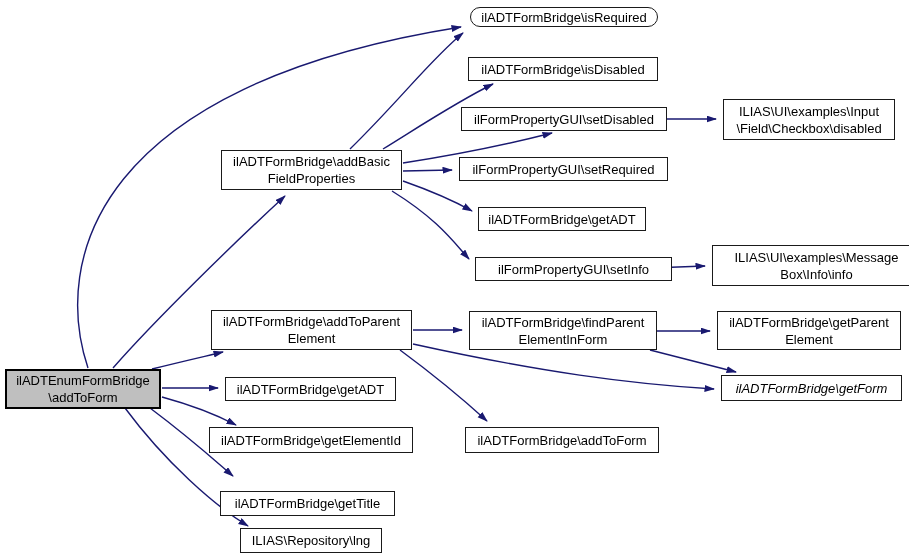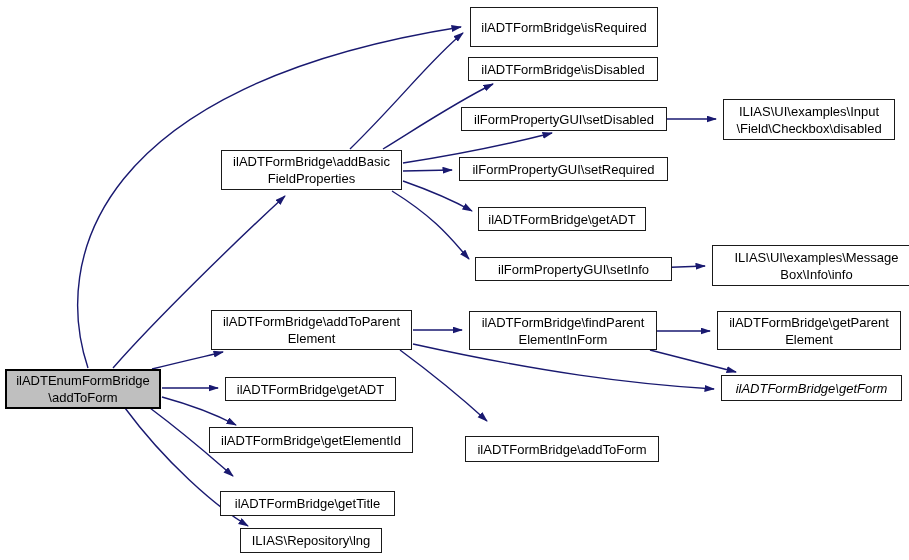--- a/index.html
+++ b/index.html
@@ -78,36 +78,36 @@
     <path class="edge" marker-end="url(#arrow)" d="M 413,344 C 540,372 630,384 714,389"></path>
     <path class="edge" marker-end="url(#arrow)" d="M 400,350 C 442,381 465,401 487,421"></path>
     <line class="edge" marker-end="url(#arrow)" x1="657" y1="331" x2="710" y2="331"></line>
     <line class="edge" marker-end="url(#arrow)" x1="650" y1="350" x2="736" y2="372"></line>
   </svg>
 
   <div class="node root" style="left:5px;   top:369px; width:156px; height:40px;text-align:center;">ilADTEnumFormBridge
 \addToForm</div>
   <div class="node" style="left:221px; top:150px; width:181px; height:40px;">ilADTFormBridge\addBasic
 FieldProperties</div>
-  <div class="node" style="left:470px; top:7px;   width:188px; height:40px;">ilADTFormBridge\isRequired</div>
+  <div class="node" style="left:470px; top:7px;   width:188px; height:20px;border-radius:11px;">ilADTFormBridge\isRequired</div>
   <div class="node" style="left:468px; top:57px;  width:190px; height:24px;">ilADTFormBridge\isDisabled</div>
   <div class="node" style="left:461px; top:107px; width:206px; height:24px;">ilFormPropertyGUI\setDisabled</div>
   <div class="node" style="left:723px; top:99px;  width:172px; height:41px;">ILIAS\UI\examples\Input
 \Field\Checkbox\disabled</div>
   <div class="node" style="left:459px; top:157px; width:209px; height:24px;">ilFormPropertyGUI\setRequired</div>
   <div class="node" style="left:478px; top:207px; width:168px; height:24px;">ilADTFormBridge\getADT</div>
   <div class="node" style="left:475px; top:257px; width:197px; height:24px;">ilFormPropertyGUI\setInfo</div>
   <div class="node" style="left:712px; top:245px; width:209px; height:41px;">ILIAS\UI\examples\Message
 Box\Info\info</div>
   <div class="node" style="left:211px; top:310px; width:201px; height:40px;">ilADTFormBridge\addToParent
 Element</div>
   <div class="node" style="left:469px; top:311px; width:188px; height:39px;">ilADTFormBridge\findParent
 ElementInForm</div>
   <div class="node" style="left:717px; top:311px; width:184px; height:39px;">ilADTFormBridge\getParent
 Element</div>
   <div class="node" style="left:721px; top:375px; width:181px; height:26px;font-style:italic;">ilADTFormBridge\getForm</div>
   <div class="node" style="left:225px; top:377px; width:171px; height:24px;">ilADTFormBridge\getADT</div>
   <div class="node" style="left:209px; top:427px; width:204px; height:26px;">ilADTFormBridge\getElementId</div>
-  <div class="node" style="left:465px; top:436px; width:194px; height:26px;">ilADTFormBridge\addToForm</div>
+  <div class="node" style="left:465px; top:427px; width:194px; height:26px;">ilADTFormBridge\addToForm</div>
   <div class="node" style="left:220px; top:478px; width:175px; height:25px;margin-top:13px;">ilADTFormBridge\getTitle</div>
   <div class="node" style="left:240px; top:528px; width:142px; height:25px;">ILIAS\Repository\lng</div>
 
 </div>
 
 </body></html>

